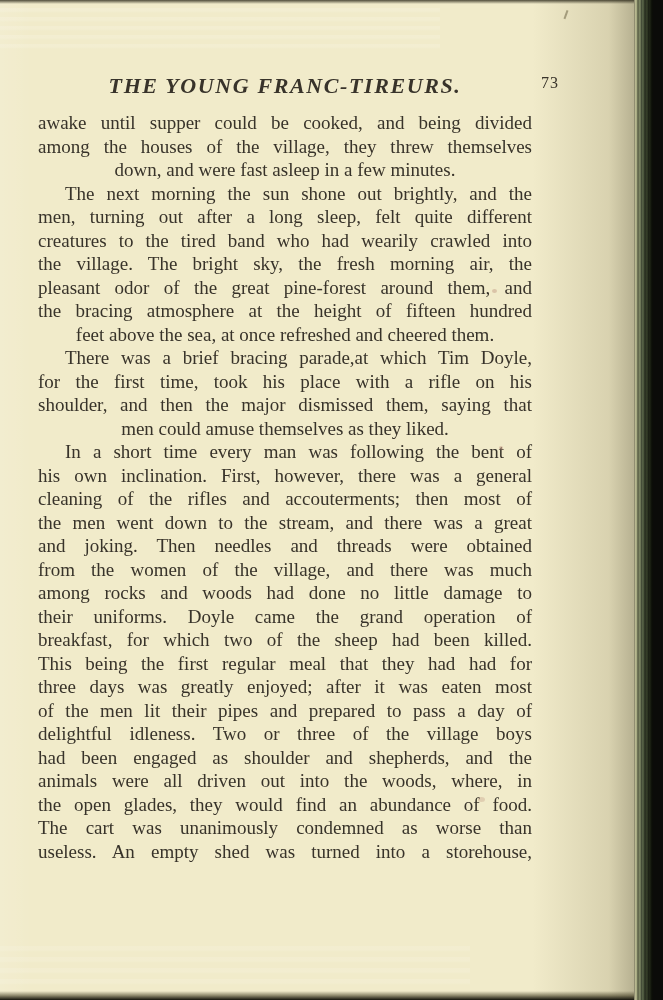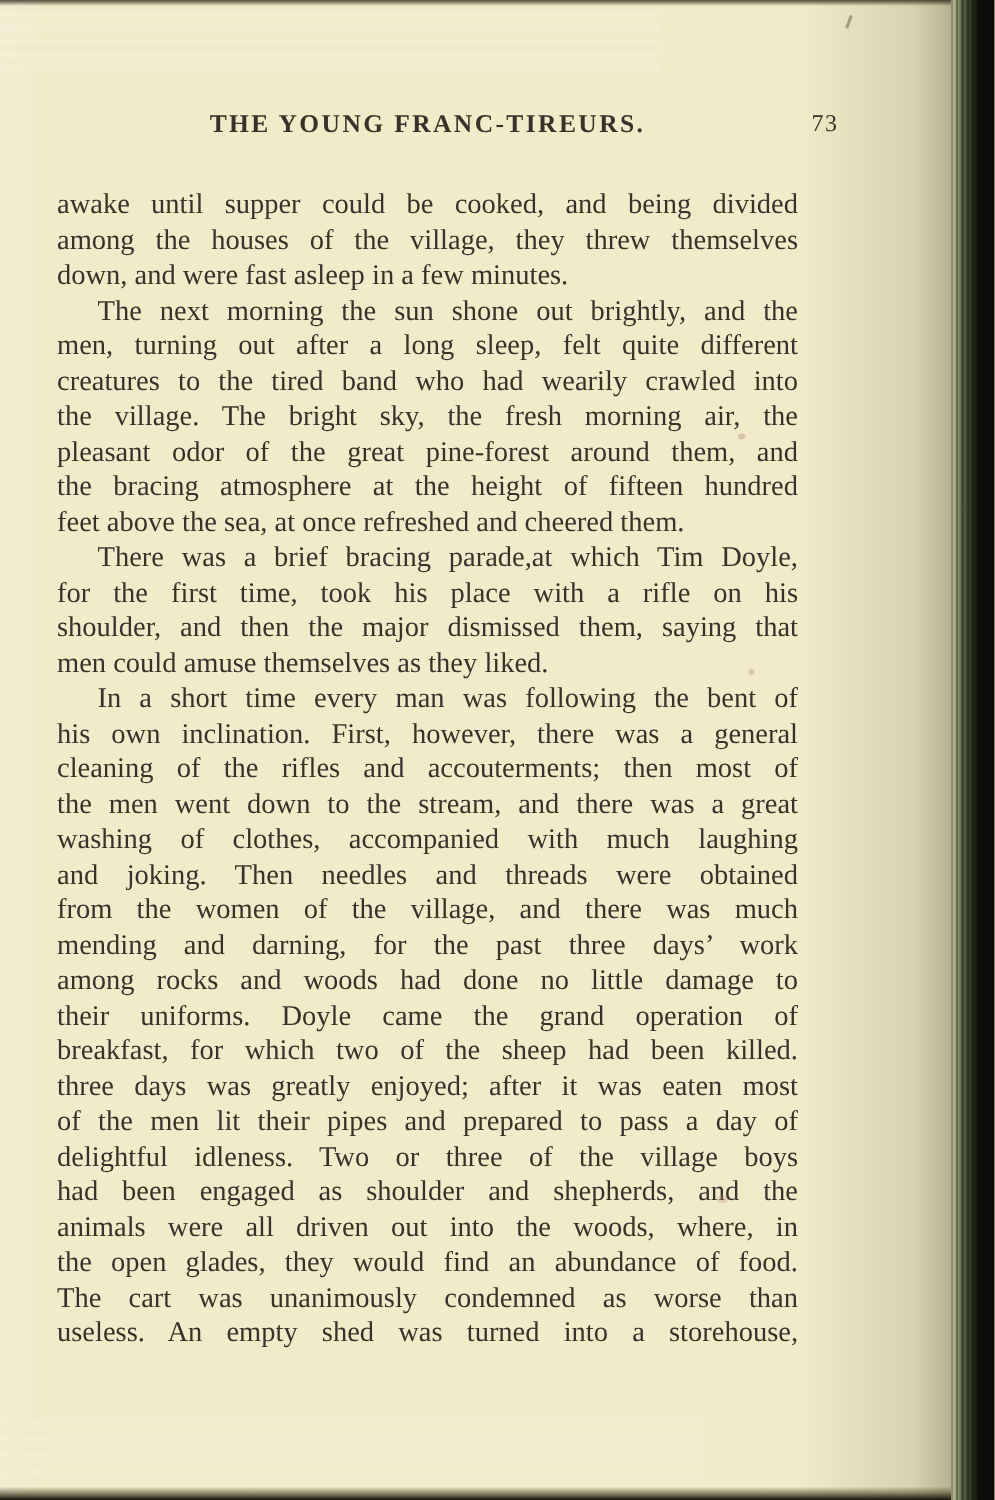--- a/index.html
+++ b/index.html
@@ -31,30 +31,30 @@
     background:linear-gradient(90deg,#cfc9a2 0%, #9aa077 18%, #5d684c 40%, #39422c 62%, #1b2013 85%, #0d0f08 100%);
   }
   .book-edge::after{
     content:"";position:absolute;inset:0;
     background:repeating-linear-gradient(90deg, rgba(0,0,0,0.28) 0 1.5px, rgba(255,255,255,0.06) 1.5px 3.5px);
     mix-blend-mode:multiply;
   }
   
   .header-row{position:absolute;top:73px;left:38px;width:494px;height:24px;color:var(--ink,#38332a)}
   .running-title{
-    text-align:center;font-weight:bold;
-    font-size:17px;letter-spacing:1.6px;
+    text-align:center;font-style:italic;font-weight:bold;
+    font-size:22px;letter-spacing:1.6px;
   }
   .page-number{position:absolute;right:-27px;top:1px;font-size:16px;font-weight:normal;letter-spacing:1px}
   
   .text-block{
-    position:absolute;top:125px;left:38px;width:494px;
+    position:absolute;top:111px;left:38px;width:494px;
     color:var(--ink,#38332a);font-size:19px;line-height:23.5px;
   }
-  .line{text-align:left}
+  .line{text-align:center}
   .line.j{text-align:justify;text-align-last:justify;-moz-text-align-last:justify}
   .line.ind{padding-left:27px}
   
   .speck{position:absolute;border-radius:50%;background:rgba(186,138,118,0.40)}
   .speck.s1{left:492px;top:289px;width:5px;height:4px}
   .speck.s2{left:499px;top:446px;width:4px;height:4px}
   .speck.s3{left:478px;top:797px;width:7px;height:5px;background:rgba(186,138,118,0.30)}
   .slash-mark{position:absolute;left:565px;top:10px;width:1.5px;height:9px;
     background:rgba(110,100,70,0.55);transform:rotate(20deg)}
 </style>
@@ -91,27 +91,26 @@
           <div class="line j ind">There was a brief bracing parade,at which Tim Doyle,</div>
           <div class="line j">for the first time, took his place with a rifle on his</div>
           <div class="line j">shoulder, and then the major dismissed them, saying that</div>
           <div class="line">men could amuse themselves as they liked.</div>
         </div>
         <div>
           <div class="line j ind">In a short time every man was following the bent of</div>
           <div class="line j">his own inclination. First, however, there was a general</div>
           <div class="line j">cleaning of the rifles and accouterments; then most of</div>
           <div class="line j">the men went down to the stream, and there was a great</div>
-          <div class="line j">washing of clothes, accompanied with much laughing</div>
           <div class="line j">and joking. Then needles and threads were obtained</div>
           <div class="line j">from the women of the village, and there was much</div>
-          <div class="line j">mending and darning, for the past three days’ work</div>
           <div class="line j">among rocks and woods had done no little damage to</div>
           <div class="line j">their uniforms. Doyle came the grand operation of</div>
           <div class="line j">breakfast, for which two of the sheep had been killed.</div>
+          <div class="line j">This being the first regular meal that they had had for</div>
           <div class="line j">three days was greatly enjoyed; after it was eaten most</div>
           <div class="line j">of the men lit their pipes and prepared to pass a day of</div>
           <div class="line j">delightful idleness. Two or three of the village boys</div>
           <div class="line j">had been engaged as shoulder and shepherds, and the</div>
           <div class="line j">animals were all driven out into the woods, where, in</div>
           <div class="line j">the open glades, they would find an abundance of food.</div>
           <div class="line j">The cart was unanimously condemned as worse than</div>
           <div class="line j">useless. An empty shed was turned into a storehouse,</div>
         </div>
       </div>

